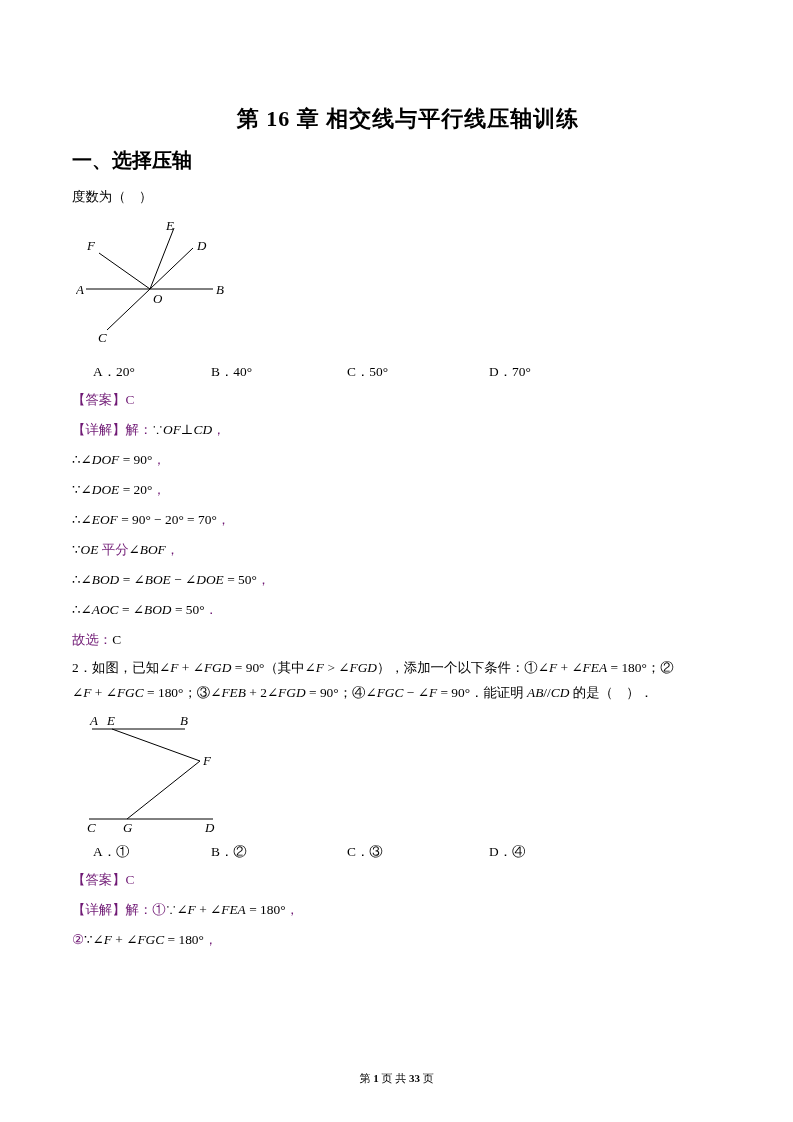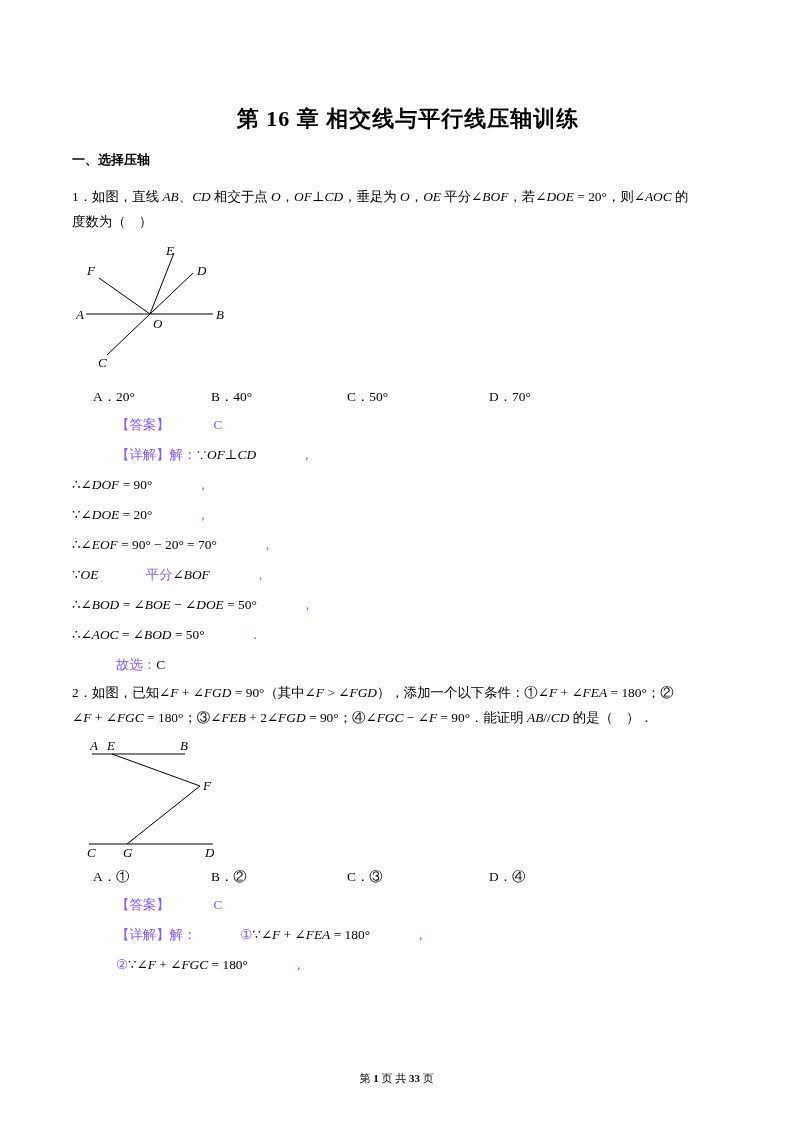--- a/index.html
+++ b/index.html
@@ -10,25 +10,25 @@
     position: relative;
     overflow: hidden;
     font-family: "Liberation Serif", "DejaVu Serif", serif;
     color: #000000;
   }
   .page { padding: 104px 49px 0 72px; }
   h1.title {
     font-size: 22px; line-height: 30px; margin: 0 0 14px;
     text-align: center; font-weight: bold; letter-spacing: 1px;
   }
-  h2.section { font-size: 13px; line-height: 24px; margin: 8px 0 12px; font-weight: bold; }
+  h2.section { font-size: 20px; line-height: 24px; margin: 8px 0 12px; font-weight: bold; }
   p { margin: 0; }
   .q-line { font-size: 13.4px; line-height: 25px; white-space: nowrap; }
   .line { font-size: 13.4px; line-height: 30px; white-space: nowrap; }
-  .red { color: #8b5cf6; margin-left: 44px; }
+  .red { color: #701a75; }
   .options {
     display: grid; grid-template-columns: 118px 136px 142px auto;
     padding-left: 21px; font-size: 13.4px; line-height: 26px;
   }
   .figure { display: block; }
   .fig1 { margin: 10px 0 6px 4px; width: 152px; height: 134px; }
   .fig2 { margin: 8px 0 6px 12px; width: 140px; height: 120px; }
   svg line { stroke: #000; stroke-width: 1; }
   svg text {
     font-family: "Liberation Serif", "DejaVu Serif", serif;
@@ -41,21 +41,20 @@
 </style>
 </head>
 <body>
 
 <div class="page">
 
   <h1 class="title">第 16 章 相交线与平行线压轴训练</h1>
 
   <h2 class="section">一、选择压轴</h2>
 
-  <p class="q-line math-auto">1．如图，直线 <i>AB</i>、<i>CD</i> 相交于点 <i>O</i>，<i>OF</i>⊥<i>CD</i>，垂足为 <i>O</i>，<i>OE</i> 平分∠<i>BOF</i>，若∠<i>DOE</i> = 20°，则∠<i>AOC</i> 的</p>
   <p class="q-line math-auto">度数为（　）</p>
 
   <svg class="figure fig1" viewBox="0 0 152 134">
     <line x1="10" y1="70" x2="137" y2="70"></line>
     <line x1="31" y1="111" x2="117" y2="29"></line>
     <line x1="74" y1="70" x2="23" y2="34"></line>
     <line x1="74" y1="70" x2="98" y2="9"></line>
     <text x="90" y="11">E</text>
     <text x="121" y="31">D</text>
     <text x="11" y="31">F</text>

